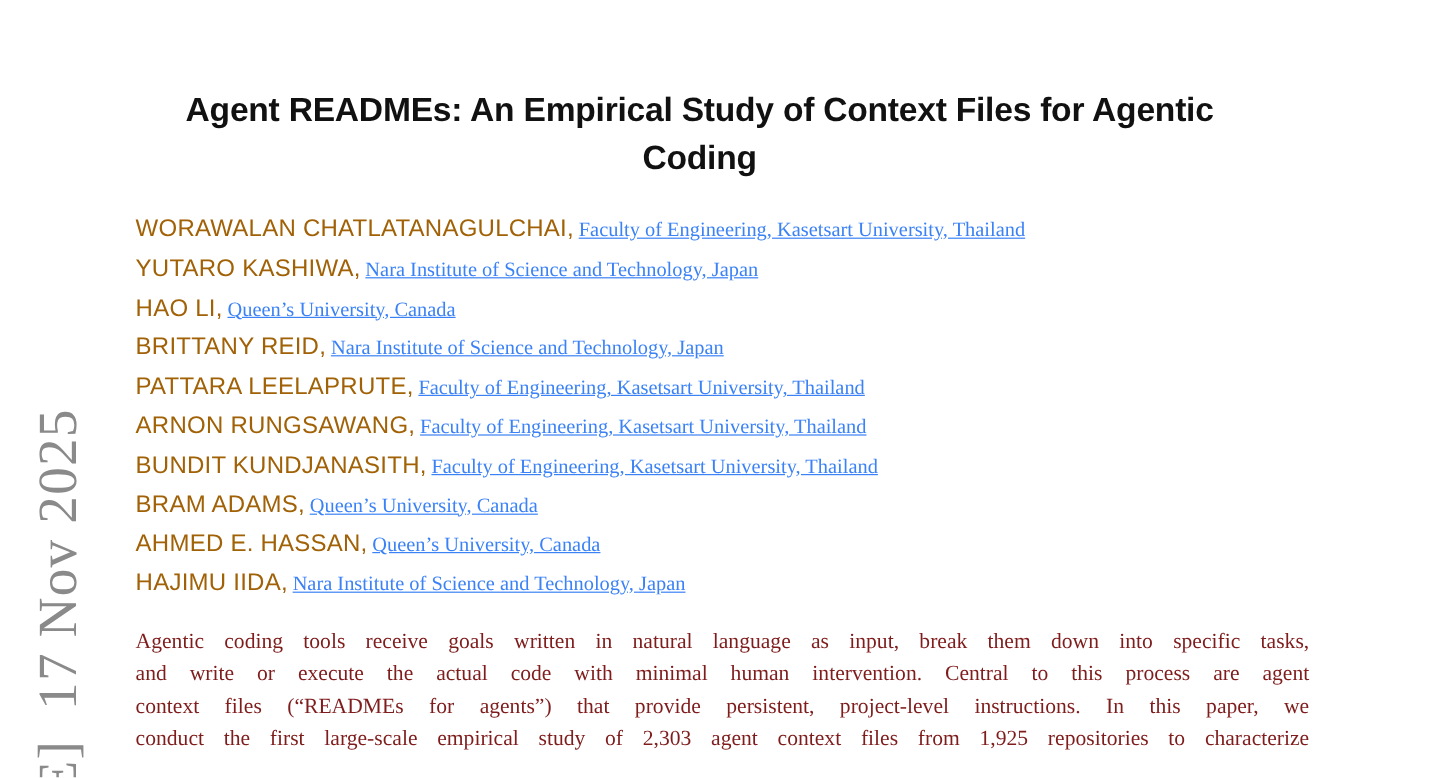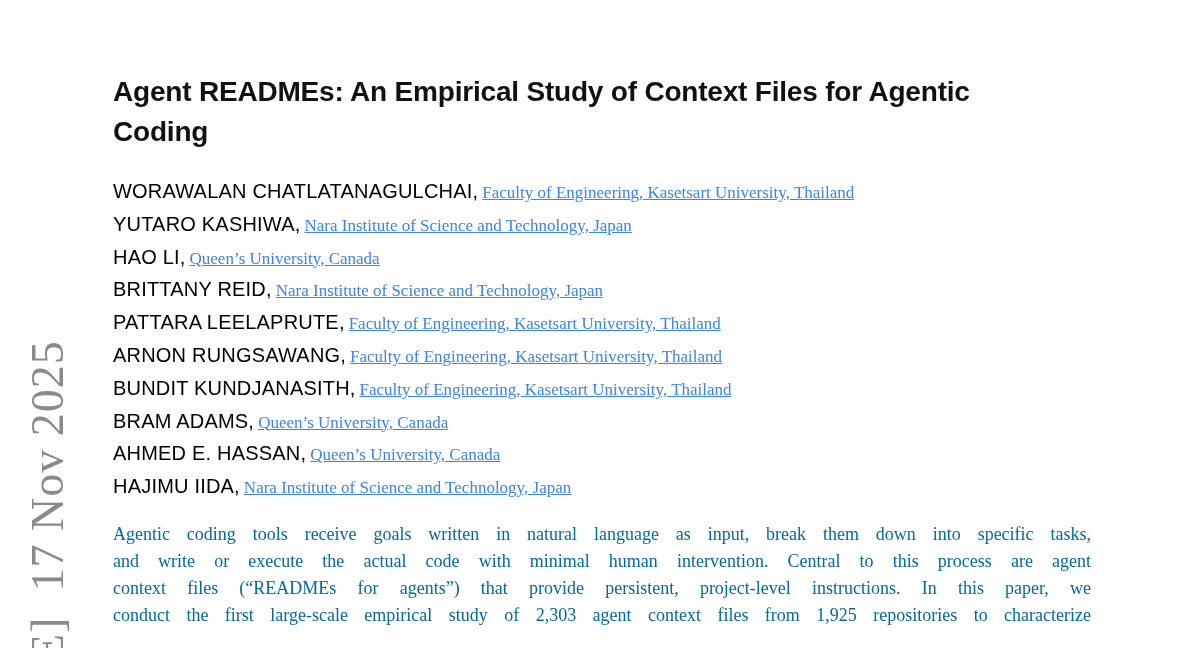--- a/index.html
+++ b/index.html
@@ -37,49 +37,50 @@
   }
   .title {
     margin-top: 72px;
     font-family: "Liberation Sans", sans-serif;
     font-weight: bold;
     font-size: 28px;
     line-height: 40px;
     letter-spacing: -0.2px;
     color: #111111;
     width: 940px;
+    text-align: center;
   }
   .authors {
     margin-top: 24px;
   }
   .author-row {
     line-height: 31.8px;
     white-space: nowrap;
   }
   .author-name {
     font-family: "Liberation Sans", sans-serif;
     font-size: 20px;
     letter-spacing: 0.2px;
-    color: #000000;
+    color: #a16207;
   }
   .author-affil {
     font-family: "Liberation Serif", serif;
     font-size: 17px;
     color: #3b82f6;
     text-decoration: underline;
   }
   .abstract {
     margin-top: 17px;
     width: 978px;
   }
   .abstract-line {
     font-family: "Liberation Serif", serif;
     font-size: 18px;
     line-height: 27px;
-    color: #0369a1;
+    color: #7f1d1d;
     text-align: justify;
     text-align-last: justify;
     white-space: normal;
   }
 </style>
 </head>
 <body>
 
 <div class="page">
 

